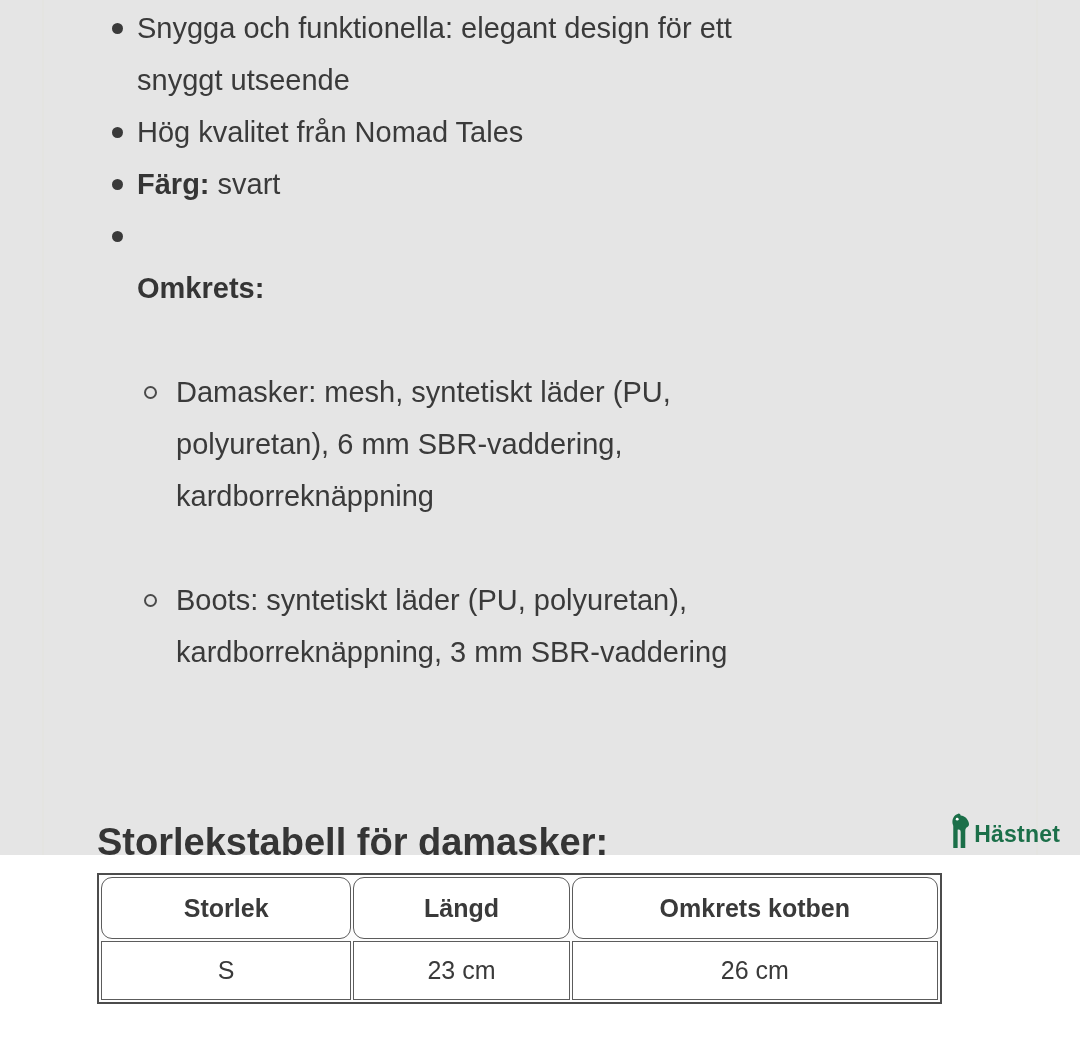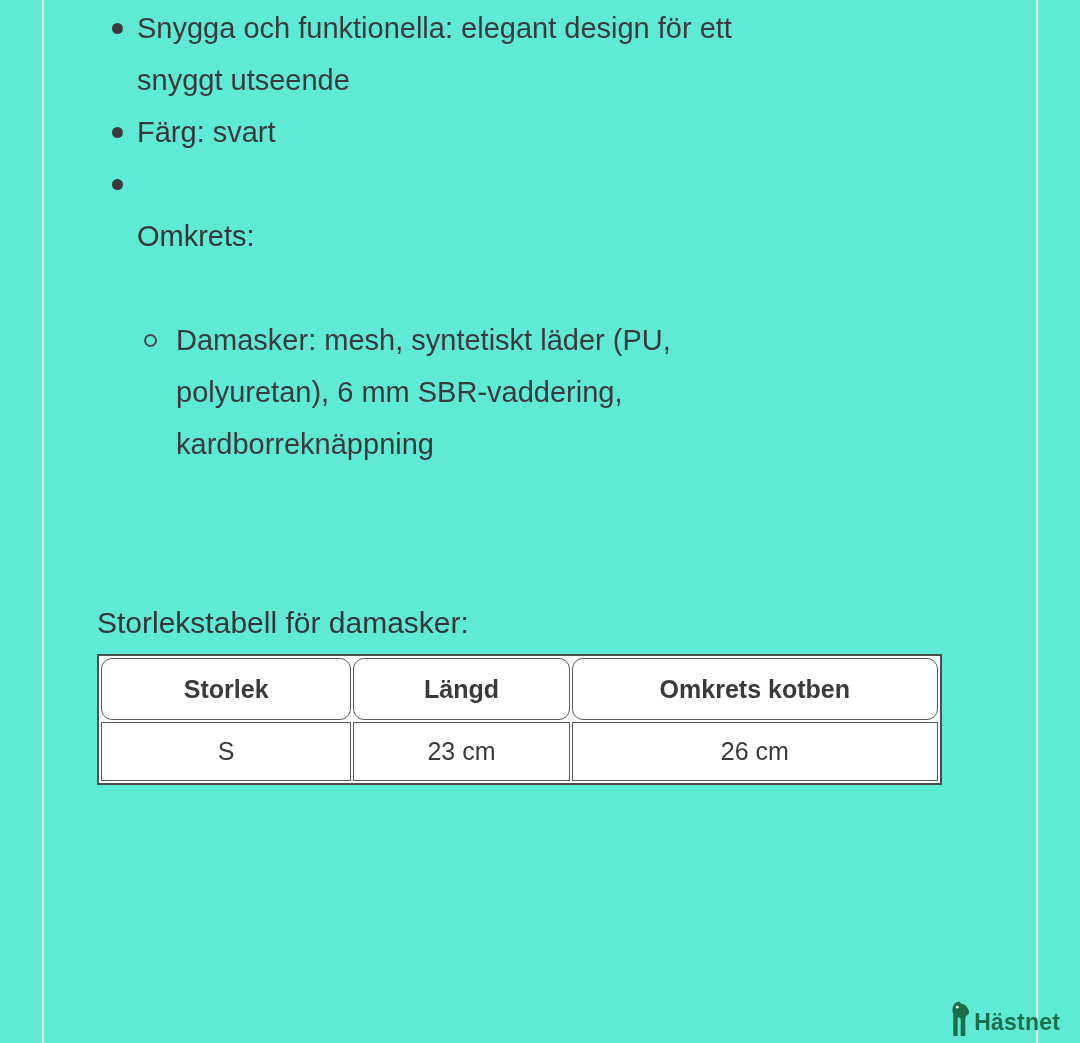--- a/index.html
+++ b/index.html
@@ -4,21 +4,21 @@
 <style>
   * { margin: 0; padding: 0; box-sizing: content-box; }
   html, body { background: #ffffff; }
   body {
     width: 1080px; height: 1043px;
     font-family: "Liberation Sans", sans-serif;
     color: #3a3a3a;
     position: relative;
     overflow: hidden;
   }
-  .page { position: relative; width: 1080px; height: 1043px; background: #5eead4; }
+  .page { position: relative; width: 1080px; height: 855px; background: #e5e5e5; }
 
   .side-line {
     position: absolute; top: 0; bottom: 0; width: 2px;
     background: #e4e4e1;
   }
   .side-line.left  { left: 42px; }
   .side-line.right { left: 1036px; }
 
   .content {
     position: absolute; left: 97px; top: 2px; width: 845px;
@@ -32,43 +32,43 @@
     font-size: 29px;
     line-height: 52px;
     white-space: pre-line;
   }
   ul.features > li::before {
     content: "";
     position: absolute; left: 15px; top: 21px;
     width: 11px; height: 11px; border-radius: 50%;
     background: #3a3a3a;
   }
-  ul.features b { font-weight: 400; color: #353535; }
+  ul.features b { font-weight: 700; color: #353535; }
 
   ul.sub-features > li {
     position: relative;
     padding-left: 39px;
     font-size: 29px;
     line-height: 52px;
     white-space: pre-line;
   }
   ul.sub-features > li::before {
     content: "";
     position: absolute; left: 7px; top: 20px;
     width: 9px; height: 9px; border-radius: 50%;
     background: transparent;
     border: 2px solid #4a4a4a;
   }
 
   
   .table-heading {
-    font-size: 30px;
-    font-weight: 400;
+    font-size: 38px;
+    font-weight: 700;
     color: #353535;
-    margin-top: 31px;
+    margin-top: 42px;
     margin-bottom: 13px;
     line-height: 36px;
   }
   table.size-table {
     border-collapse: separate;
     border-spacing: 2px;
     border: 2px solid #4c4c4c;
     background: #fdfdfd;
   }
   table.size-table th, table.size-table td {
@@ -107,27 +107,30 @@
 <div class="page">
 
   <div class="side-line left"></div>
   <div class="side-line right"></div>
 
   <div class="content">
 
     <ul class="features">
       <li><span>Snygga och funktionella: elegant design för ett
 snyggt utseende</span></li>
+      <li><span>Hög kvalitet från Nomad Tales</span></li>
       <li><b>Färg:</b><span> svart</span></li>
       <li>
         <b>Omkrets:</b>
         <ul class="sub-features">
           <li><span>Damasker: mesh, syntetiskt läder (PU,
 polyuretan), 6 mm SBR-vaddering,
 kardborreknäppning</span></li>
+          <li><span>Boots: syntetiskt läder (PU, polyuretan),
+kardborreknäppning, 3 mm SBR-vaddering</span></li>
         </ul>
       </li>
     </ul>
 
     <div class="table-heading">Storlekstabell för damasker:</div>
 
     <table class="size-table">
       <colgroup>
           <col class="c1">
           <col class="c2">

